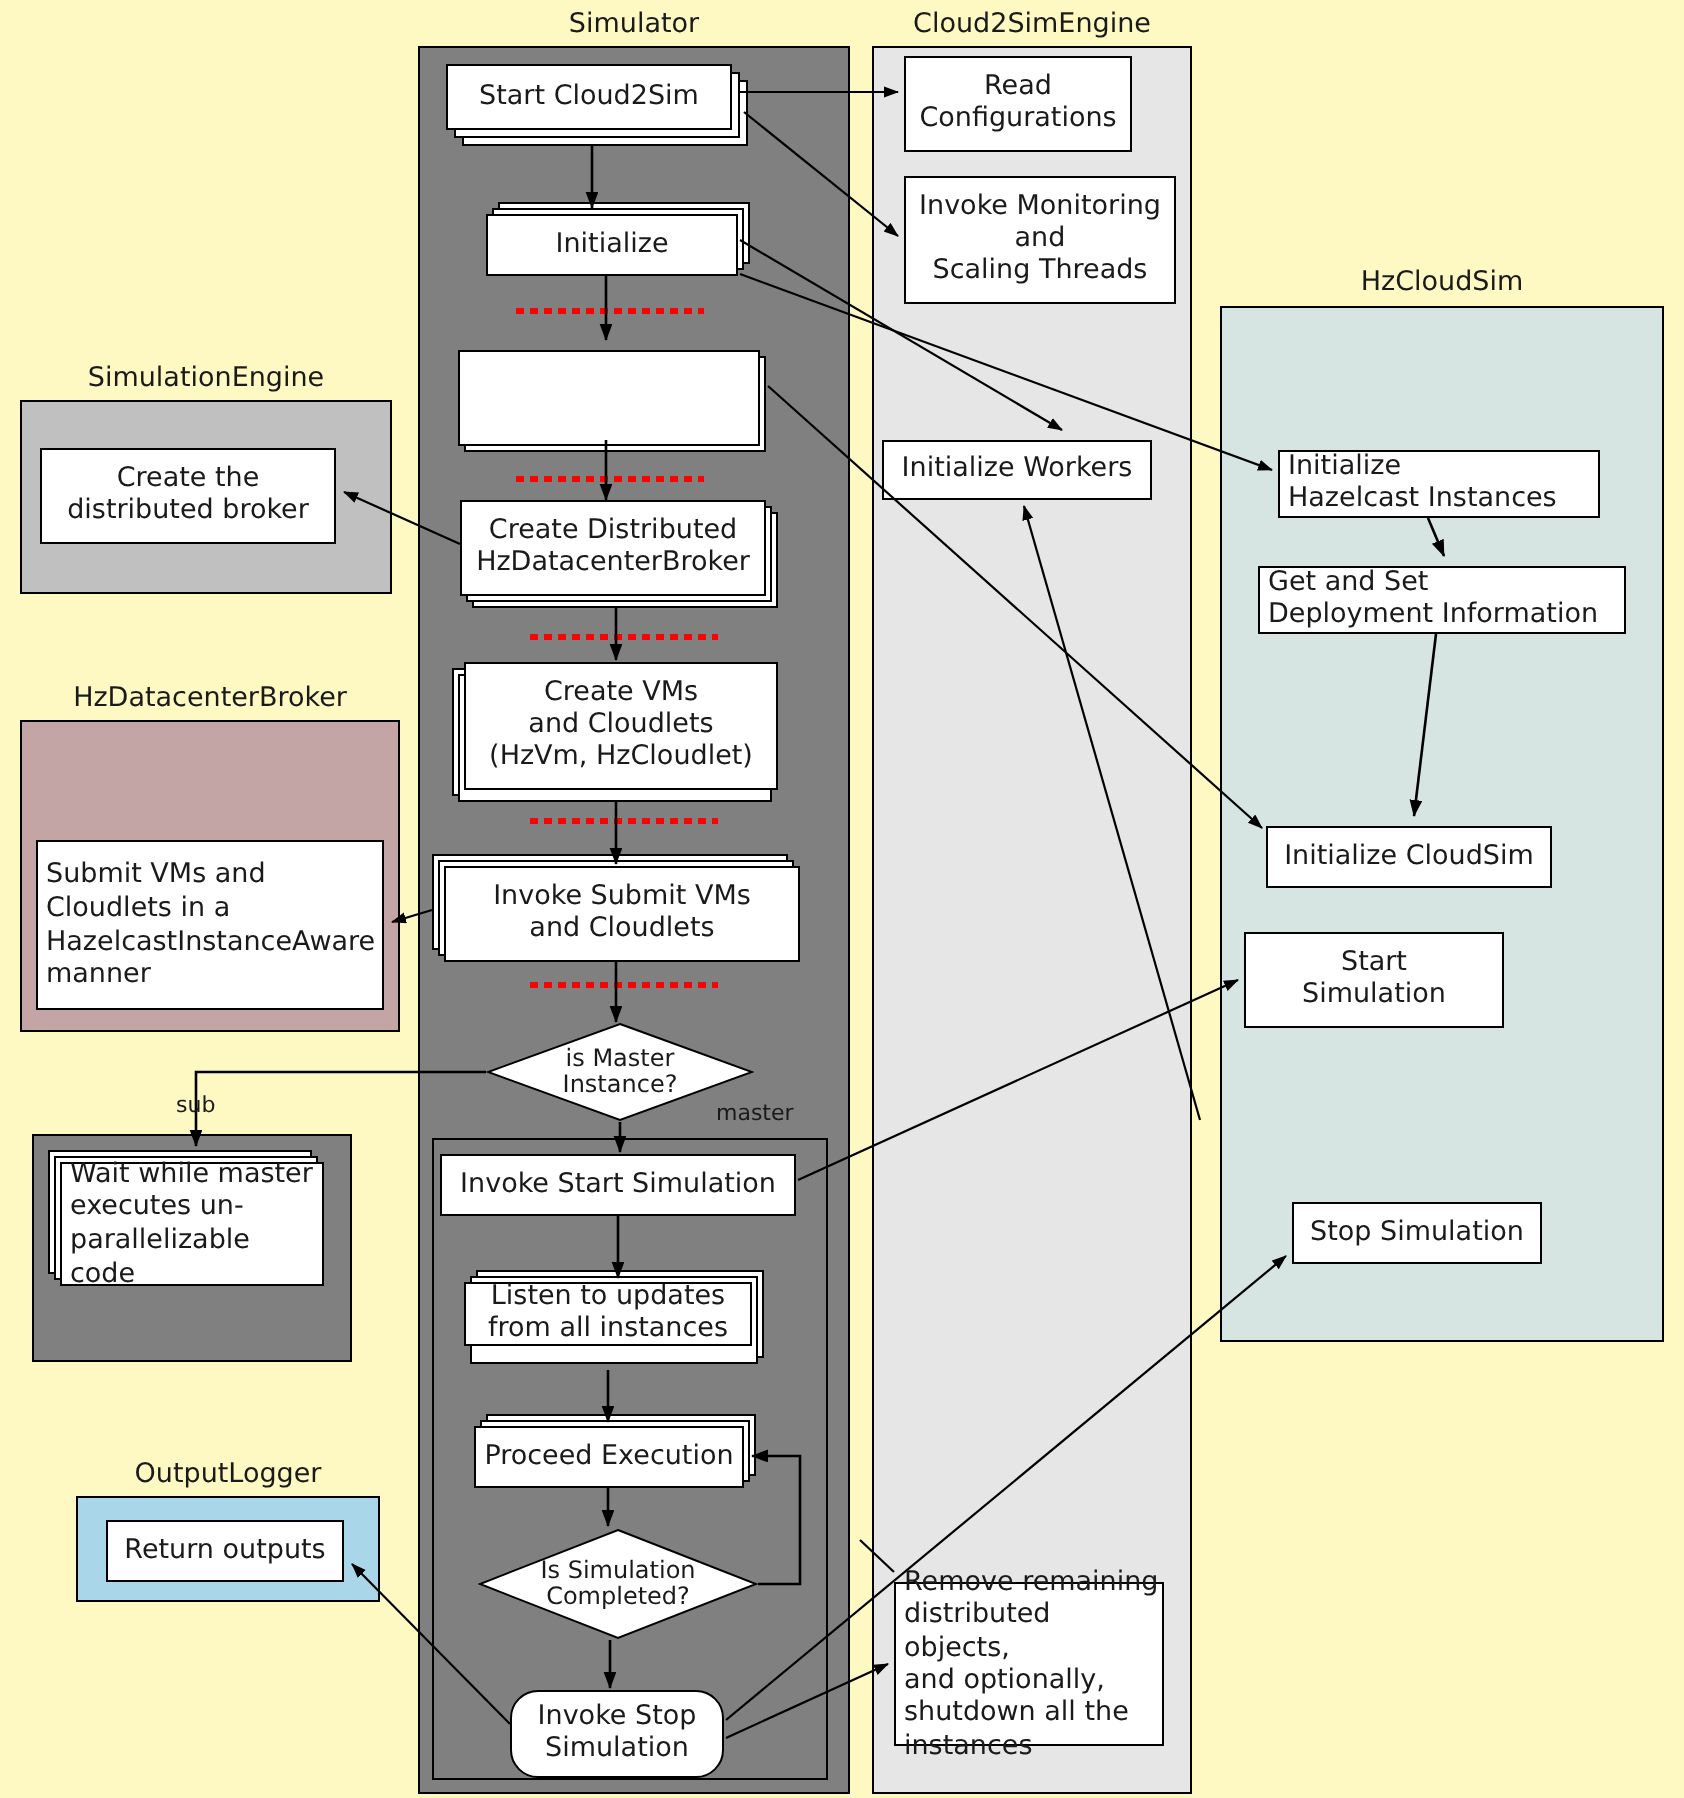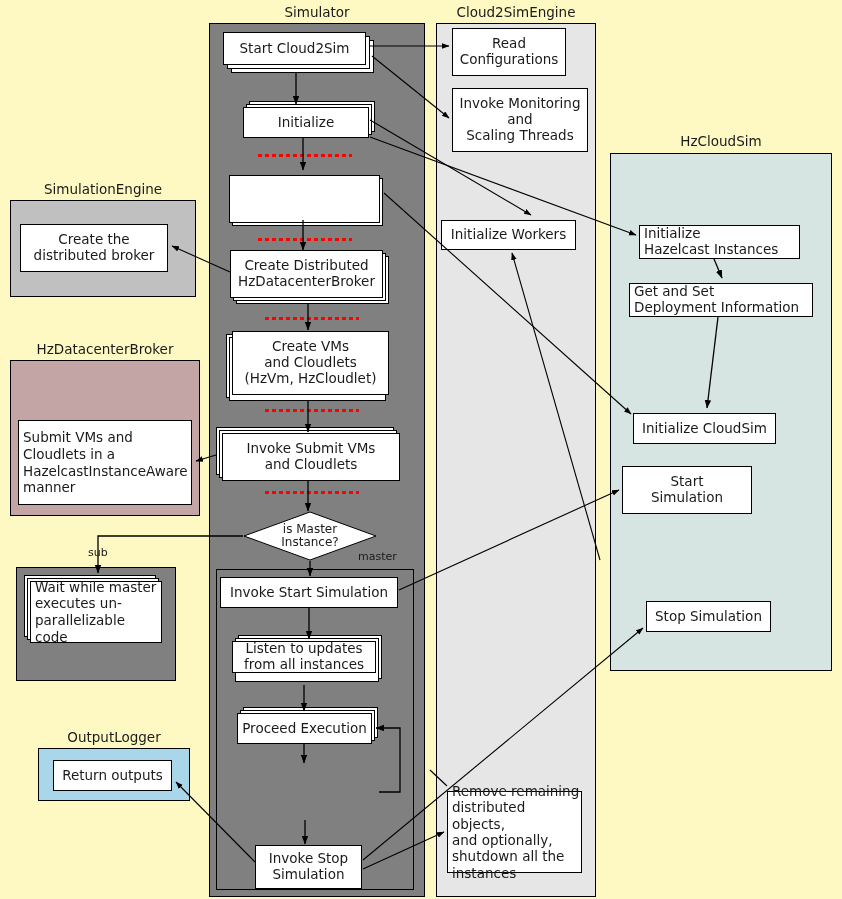--- a/index.html
+++ b/index.html
@@ -113,22 +113,29 @@
 
   <div class="stk s3" style="left:238px;top:635px;width:144px;height:44px;"></div>
   <div class="stk s2" style="left:235px;top:638px;width:144px;height:44px;"></div>
   <div class="node" style="left:232px;top:641px;width:144px;height:32px;white-space:pre-line;">Listen to updates
 from all instances</div>
 
   <div class="stk s3" style="left:243px;top:707px;width:135px;height:31px;"></div>
   <div class="stk s2" style="left:240px;top:710px;width:135px;height:31px;"></div>
   <div class="node" style="left:237px;top:713px;width:135px;height:31px;">Proceed Execution</div>
 
-
-  <div class="node" style="left:255px;top:845px;width:107px;height:44px;white-space:pre-line;">Invoke Stop
+  <div class="diamond" style="left:239px;top:764px;width:140px;height:56px;">
+    <svg width="140" height="56" viewBox="0 0 140 56">
+        <polygon points="70,1 139,28 70,55 1,28" fill="#ffffff" stroke="#000" stroke-width="1"></polygon>
+      </svg>
+    <div class="dlabel" style="white-space:pre-line;">Is Simulation
+Completed?</div>
+  </div>
+
+  <div class="node" style="left:255px;top:845px;width:107px;height:44px;white-space:pre-line;border-radius:14px;">Invoke Stop
 Simulation</div>
 
   <div class="node" style="left:452px;top:28px;width:114px;height:48px;white-space:pre-line;">Read
 Configurations</div>
 
   <div class="node" style="left:452px;top:88px;width:136px;height:64px;white-space:pre-line;">Invoke Monitoring
 and
 Scaling Threads</div>
 
   <div class="node" style="left:441px;top:220px;width:135px;height:30px;">Initialize Workers</div>

